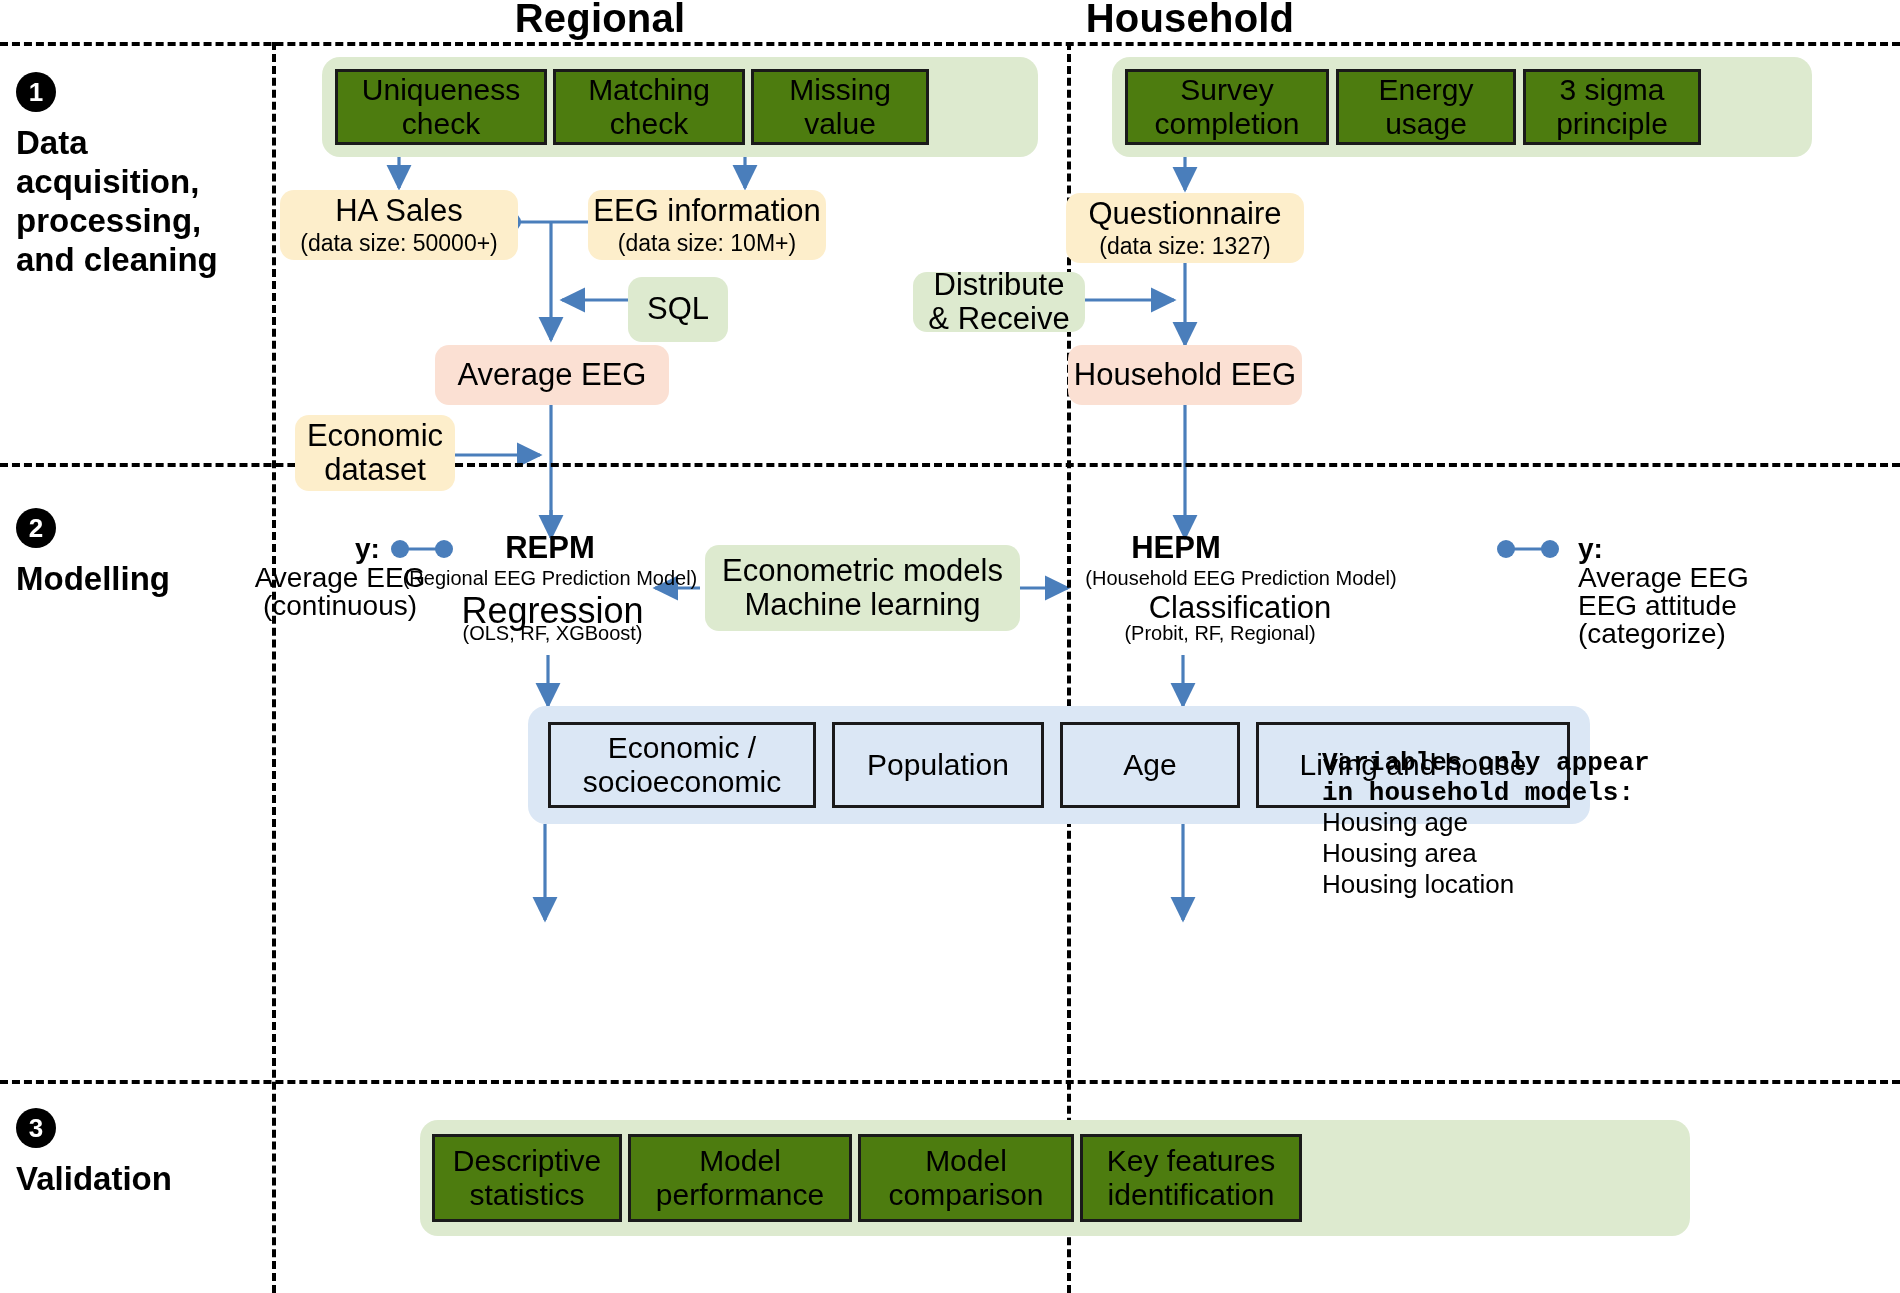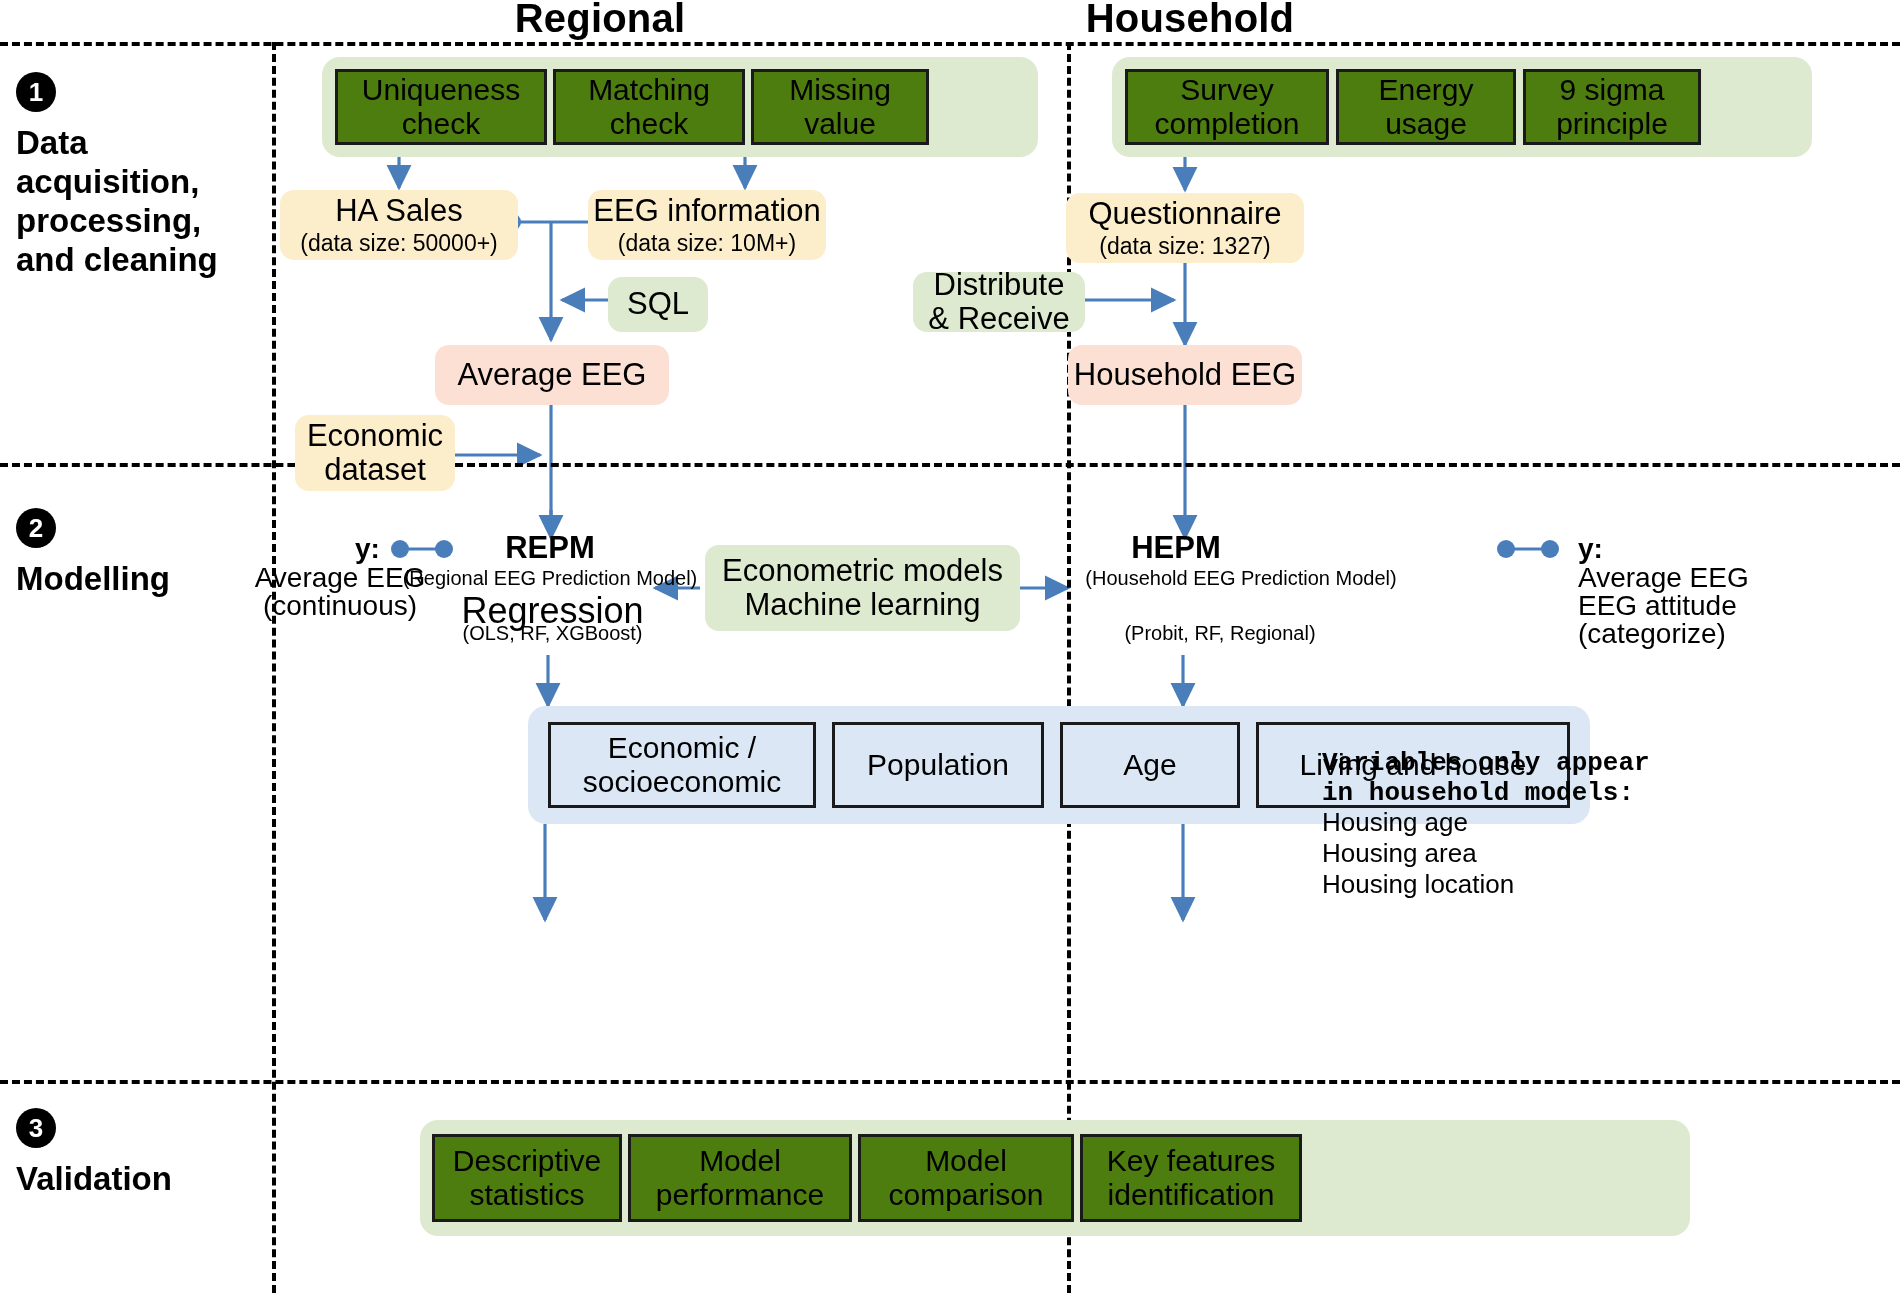--- a/index.html
+++ b/index.html
@@ -163,39 +163,39 @@
 
   <div class="abs chip chip-yellow" style="left:280px;top:190px;width:238px;height:70px;">
     <div class="t1">HA Sales</div>
     <div class="t2">(data size: 50000+)</div>
   </div>
   <div class="abs chip chip-yellow" style="left:588px;top:190px;width:238px;height:70px;">
     <div class="t1">EEG information</div>
     <div class="t2">(data size: 10M+)</div>
   </div>
 
-  <div class="abs chip chip-green" style="left:608px;top:277px;width:100px;height:55px;">
+  <div class="abs chip chip-green" style="left:628px;top:277px;width:100px;height:65px;">
     <div class="t1">SQL</div>
   </div>
 
   <div class="abs chip chip-pink" style="left:435px;top:345px;width:234px;height:60px;">
     <div class="t1">Average EEG</div>
   </div>
 
   <div class="abs chip chip-yellow" style="left:295px;top:415px;width:160px;height:76px;">
     <div class="t1" style="white-space:pre-line;">Economic
 dataset</div>
   </div>
 
   <div class="abs band band-green" style="left:1112px;top:57px;width:700px;height:100px;"></div>
   <div class="abs box box-green" style="left:1125px;top:69px;width:204px;height:76px;white-space:pre-line;">Survey
 completion</div>
   <div class="abs box box-green" style="left:1336px;top:69px;width:180px;height:76px;white-space:pre-line;">Energy
 usage</div>
-  <div class="abs box box-green" style="left:1523px;top:69px;width:178px;height:76px;white-space:pre-line;">9 sigma
+  <div class="abs box box-green" style="left:1523px;top:69px;width:178px;height:76px;white-space:pre-line;">3 sigma
 principle</div>
 
   <div class="abs chip chip-yellow" style="left:1066px;top:193px;width:238px;height:70px;">
     <div class="t1">Questionnaire</div>
     <div class="t2">(data size: 1327)</div>
   </div>
 
   <div class="abs chip chip-green" style="left:913px;top:272px;width:172px;height:60px;">
     <div class="t1" style="white-space:pre-line;">Distribute
 &amp; Receive</div>
@@ -214,20 +214,21 @@
   <div class="abs txt" style="left:430px;top:590px;width:245px;text-align:center;font-size:36px;">Regression</div>
   <div class="abs txt" style="left:420px;top:622px;width:265px;text-align:center;font-size:20px;">(OLS, RF, XGBoost)</div>
 
   <div class="abs chip chip-green" style="left:705px;top:545px;width:315px;height:86px;">
     <div class="t1" style="white-space:pre-line;font-size:31px;">Econometric models
 Machine learning</div>
   </div>
 
   <div class="abs txt t-bold" style="left:1076px;top:530px;width:200px;text-align:center;font-size:31px;">HEPM</div>
   <div class="abs txt" style="left:1066px;top:567px;width:350px;text-align:center;font-size:20px;">(Household EEG Prediction Model)</div>
+  <div class="abs txt" style="left:1070px;top:590px;width:340px;text-align:center;font-size:31px;">Classification</div>
   <div class="abs txt" style="left:1070px;top:622px;width:300px;text-align:center;font-size:20px;">(Probit, RF, Regional)</div>
 
   <div class="abs txt t-bold" style="left:1578px;top:533px;font-size:28px;">y:</div>
   <div class="abs txt" style="left:1578px;top:562px;font-size:28px;">Average EEG</div>
   <div class="abs txt" style="left:1578px;top:590px;font-size:28px;">EEG attitude</div>
   <div class="abs txt" style="left:1578px;top:618px;font-size:28px;">(categorize)</div>
 
   <div class="abs band band-blue" style="left:528px;top:706px;width:1062px;height:118px;"></div>
   <div class="abs box box-blue" style="left:548px;top:722px;width:268px;height:86px;white-space:pre-line;">Economic /
 socioeconomic</div>

